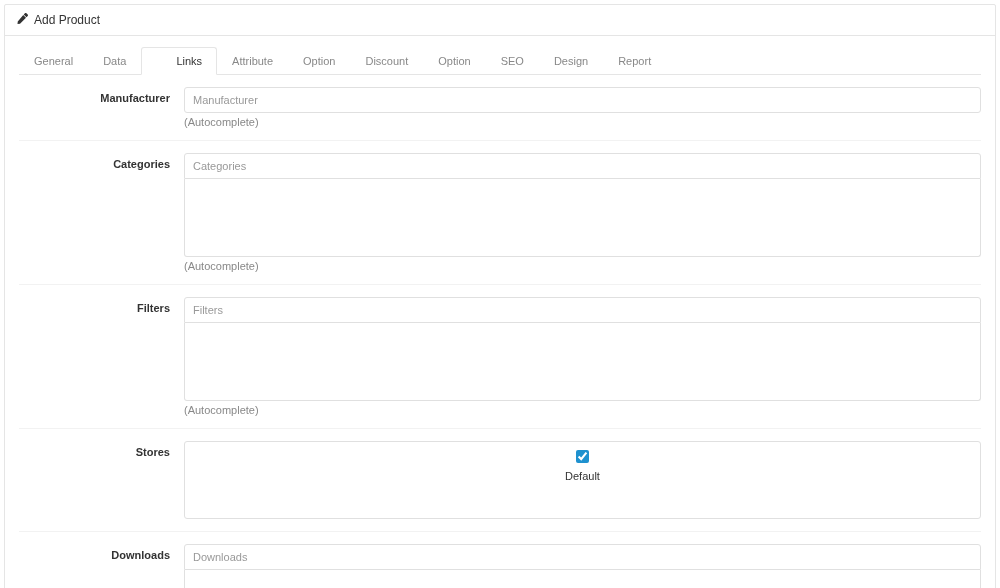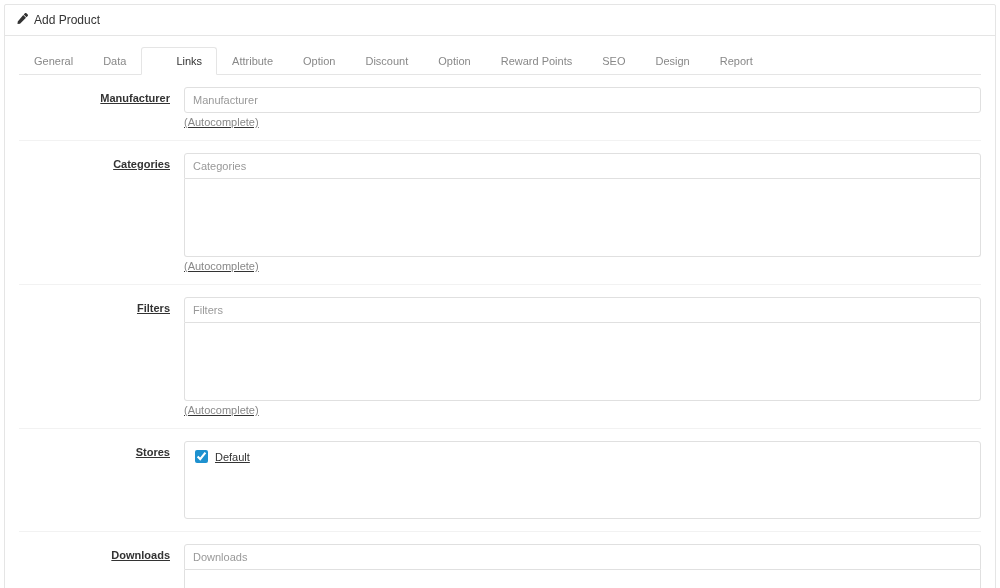--- a/index.html
+++ b/index.html
@@ -43,21 +43,20 @@
   border: 1px solid #e5e5e5;
   border-bottom-color: #fff;
   border-radius: 3px 3px 0 0;
   background: #fff;
   padding-left: 34px;
 }
 
 .form-row {
   display: flex;
   padding: 12px 0;
-  text-decoration: underline;
 }
 .form-row + .form-row { border-top: 1px solid #f2f2f2; }
 .form-label {
   width: 165px;
   text-align: right;
   padding-right: 14px;
   padding-top: 5px;
   font-size: 11px;
   font-weight: 700;
   color: #333;
@@ -98,20 +97,21 @@
   border: 1px solid #e0e0e0;
   border-radius: 3px;
   background: #fff;
   padding: 8px 10px;
 }
 .check-row {
   display: flex;
   align-items: center;
   gap: 7px;
   font-size: 11px;
+  flex-direction: column;
 }
 .check-row input[type="checkbox"] {
   width: 13px; height: 13px;
   accent-color: #1e91cf;
 }
 </style>
 </head>
 <body>
 
 <div class="panel">
@@ -127,21 +127,20 @@
   <div class="panel-body">
 
     <div class="tabs">
       <div class="tab">General</div>
       <div class="tab">Data</div>
       <div class="tab active">Links</div>
       <div class="tab">Attribute</div>
       <div class="tab">Option</div>
       <div class="tab">Discount</div>
       <div class="tab">Option</div>
-      <div class="tab">Reward Points</div>
       <div class="tab">SEO</div>
       <div class="tab">Design</div>
       <div class="tab">Report</div>
     </div>
 
     <div class="form-row">
       <div class="form-label">Manufacturer</div>
       <div class="form-field">
         <input class="input" type="text" placeholder="Manufacturer" style="">
         <div class="helper">(Autocomplete)</div>

